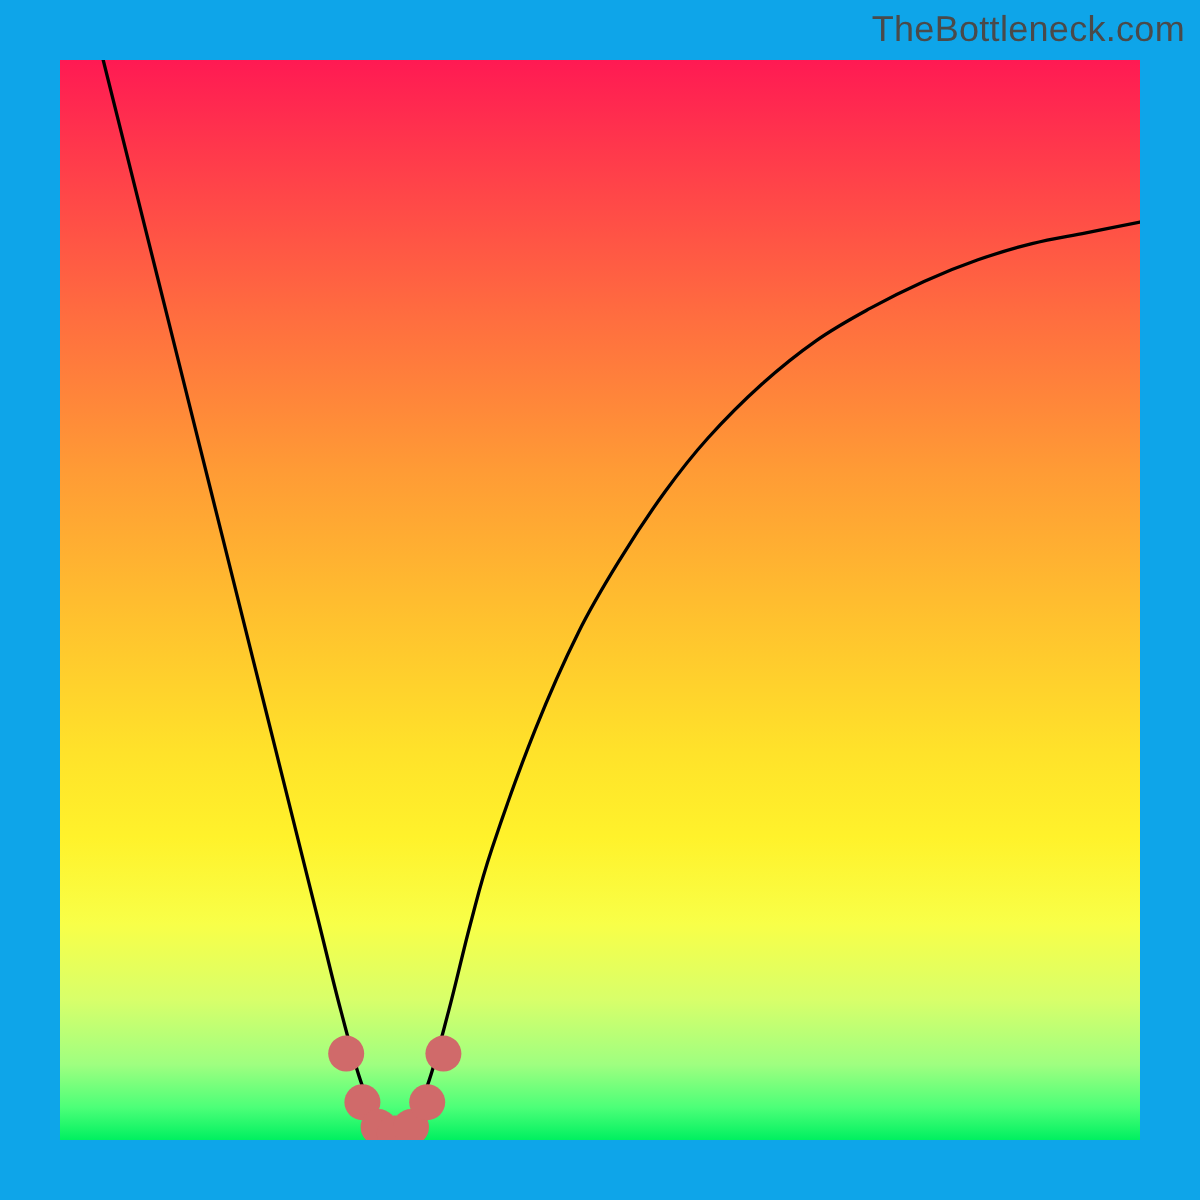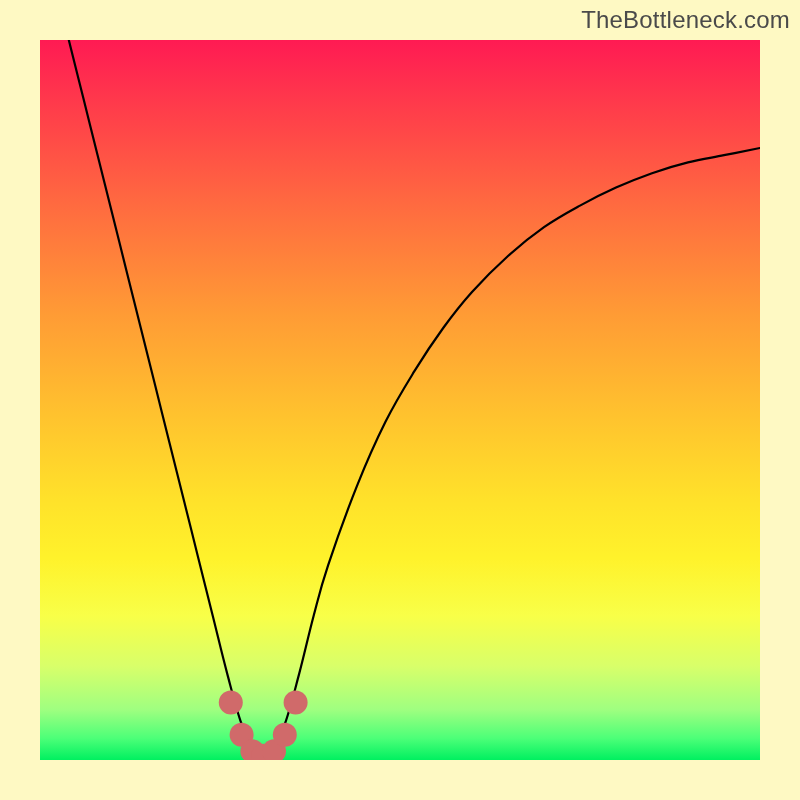--- a/index.html
+++ b/index.html
@@ -10,21 +10,21 @@
     background: #000;
     font-family: Arial, Helvetica, sans-serif;
     overflow: hidden;
   }
   .frame {
     position: absolute;
     left: 0;
     top: 0;
     width: 800px;
     height: 800px;
-    background: #fef9c3;
+    background: #0ea5e9;
   }
   .plot {
     position: absolute;
     left: 40px;
     top: 40px;
     width: 720px;
     height: 720px;
     overflow: hidden;
   }
   .gradient {

